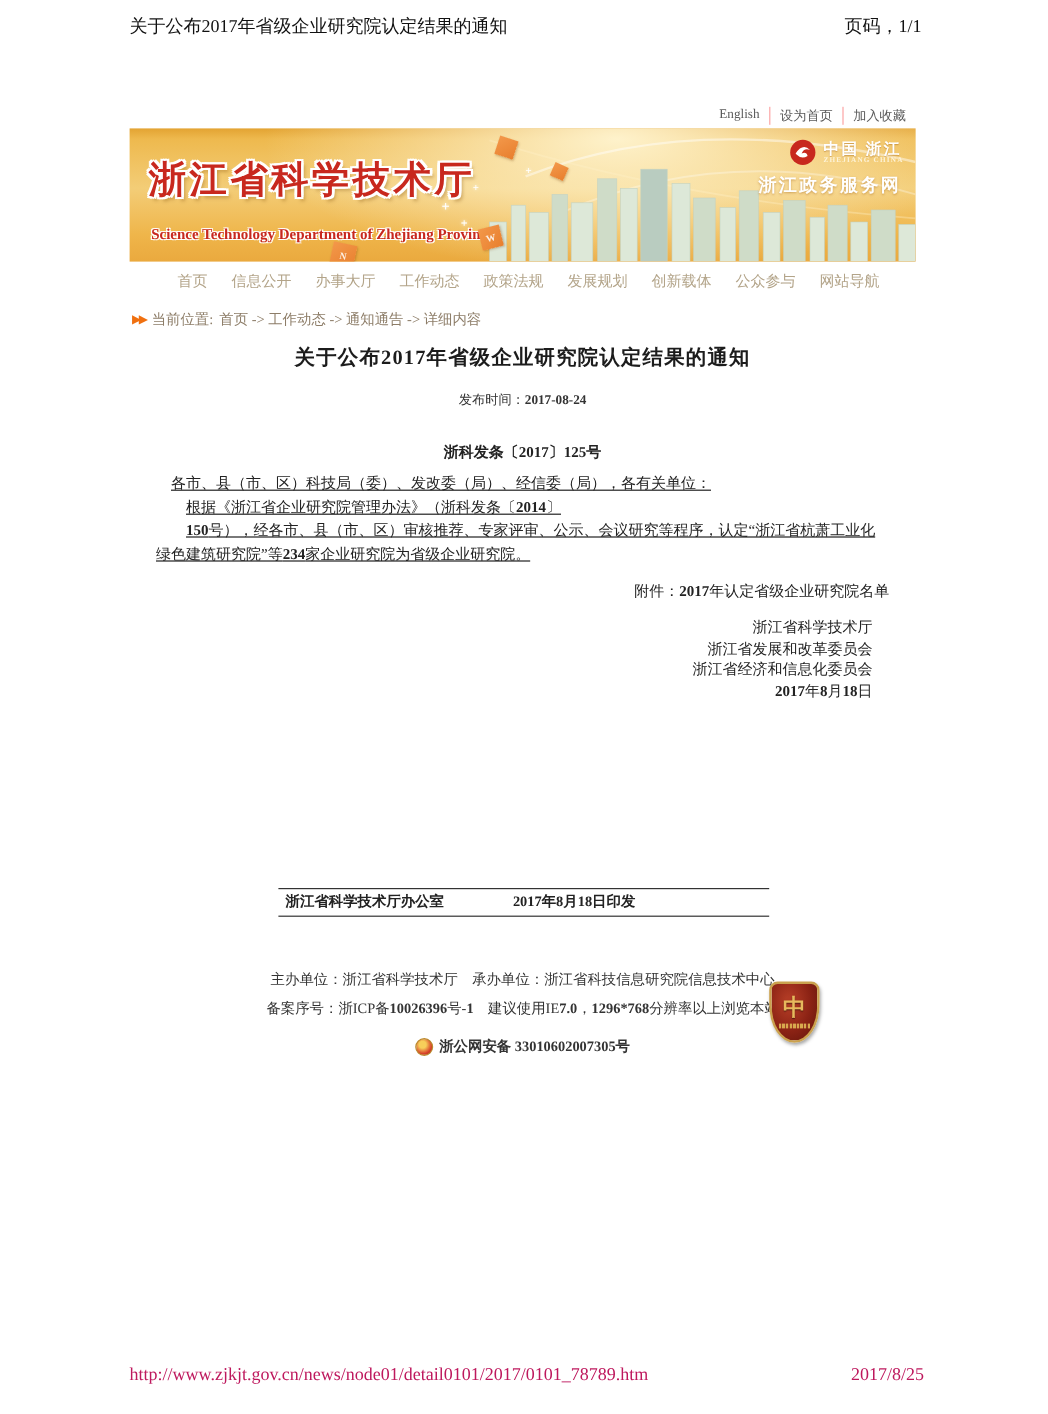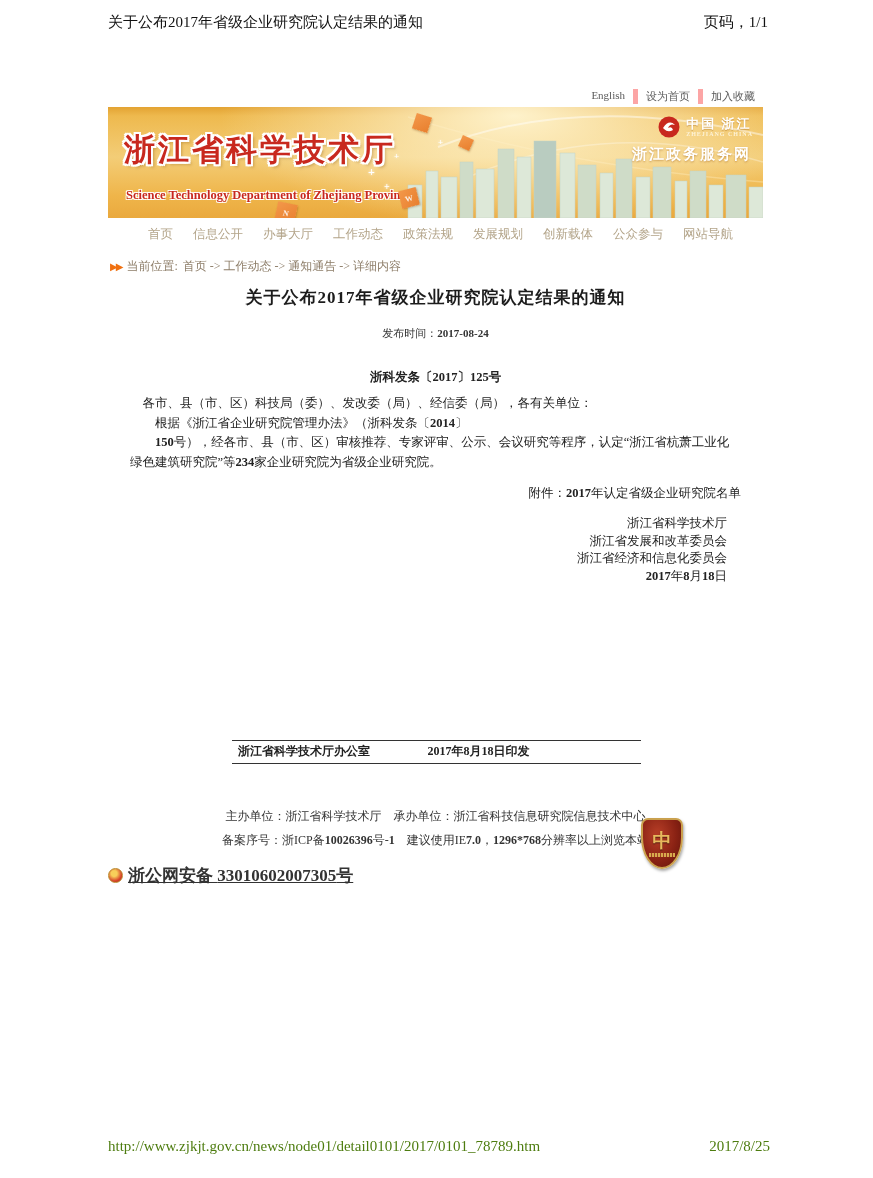--- a/index.html
+++ b/index.html
@@ -10,30 +10,30 @@
   }
   
   .print-header {
     position:absolute; top:13px; left:108px; width:660px;
     display:flex; justify-content:space-between;
     font-size:15px; color:#111;
   }
   .print-footer {
     position:absolute; top:1138px; left:108px; width:662px;
     display:flex; justify-content:space-between;
-    font-size:15px; color:#4d7c0f;
+    font-size:15px; color:#be185d;
   }
   
   .top-links {
     position:absolute; top:89px; left:108px; width:655px;
     display:flex; justify-content:flex-end; gap:0;
     font-size:11px; color:#5a5a5a;
   }
   .top-links .lnk { padding:0 8px; cursor:pointer; }
-  .top-links .lnk + .lnk { border-left:5px solid #fca5a5; }
+  .top-links .lnk + .lnk { border-left:1px solid #fca5a5; }
   
   .banner {
     position:absolute; top:107px; left:108px; width:655px; height:111px;
     background:
       radial-gradient(ellipse 420px 160px at 62% 8%, rgba(255,245,210,0.95), rgba(255,235,170,0) 70%),
       linear-gradient(180deg,#e3a332 0,#eeb94e 8%,#f3cd77 45%,#efb54a 80%,#eaa93e 100%);
     overflow:hidden;
   }
   .banner svg.deco { position:absolute; left:0; top:0; }
   .banner-title {
@@ -78,39 +78,39 @@
   }
   .bc-arrow { color:#f07010; font-size:10px; letter-spacing:-2px; font-weight:bold; }
   
   .article { position:absolute; top:286px; left:108px; width:655px; }
   .article-title {
     text-align:center; font-size:17px; font-weight:bold; color:#1c1c1c; letter-spacing:1px;
   }
   .publish-line { text-align:center; font-size:11px; color:#333; margin-top:17px; }
   .doc-number  { text-align:center; font-size:12.5px; color:#222; margin-top:28px; font-weight:bold;}
   .paragraphs { margin-top:8px; font-size:12.5px; line-height:19.5px; color:#222; }
-  .paragraphs p { margin:0; padding:0 22px; }
+  .paragraphs p { margin:0; padding:0 22px;text-decoration:underline; }
   .paragraphs p:nth-of-type(1) { text-indent:1em; }
   .paragraphs p:nth-of-type(2) { text-indent:2em; }
   .paragraphs p:nth-of-type(3) { text-indent:2em; }
   .attachment { margin-top:13px; padding:0 22px; text-indent:1em; font-size:12.5px; color:#222;text-align:right; }
   .signatures { margin-top:13px; padding-right:36px; text-align:right; font-size:12.5px; line-height:17.5px; color:#222; }
   
   .issue-table {
     position:absolute; top:740px; left:232px; width:409px;
     border-top:1.5px solid #333; border-bottom:1.5px solid #333;
     display:flex; font-size:12px; color:#222; padding:2px 0 3px 0;
   }
   .issue-table .cell-office { width:47%; padding-left:6px; font-weight:bold; }
   .issue-table .cell-date { width:53%; font-weight:bold; }
   
   .site-footer { position:absolute; top:808px; left:108px; width:655px; text-align:center; font-size:12px; color:#333; }
   .site-footer .line1 { margin:0 0 7px 0; }
   .site-footer .line2 { margin:0; }
-  .security-line { margin-top:15px; display:flex; align-items:center; gap:5px; font-size:17px; color:#333; font-weight:bold;text-decoration:underline;}
+  .security-line { margin-top:15px; display:flex; justify-content:center; align-items:center; gap:5px; font-size:12px; color:#333; font-weight:bold;}
   .security-icon {
     width:13px; height:13px; border-radius:50%;
     background:radial-gradient(circle at 40% 35%, #f7cf5a 25%, #d8422a 65%, #9c2418);
     border:1px solid #b98a2c; display:inline-block;
   }
   
   .badge-shield {
     position:absolute; left:641px; top:818px; width:42px; height:51px;
     background:radial-gradient(ellipse at 38% 32%, #b03a24 10%, #8a2214 55%, #5f130a 100%);
     border:2px solid #caa14e; box-sizing:border-box;

